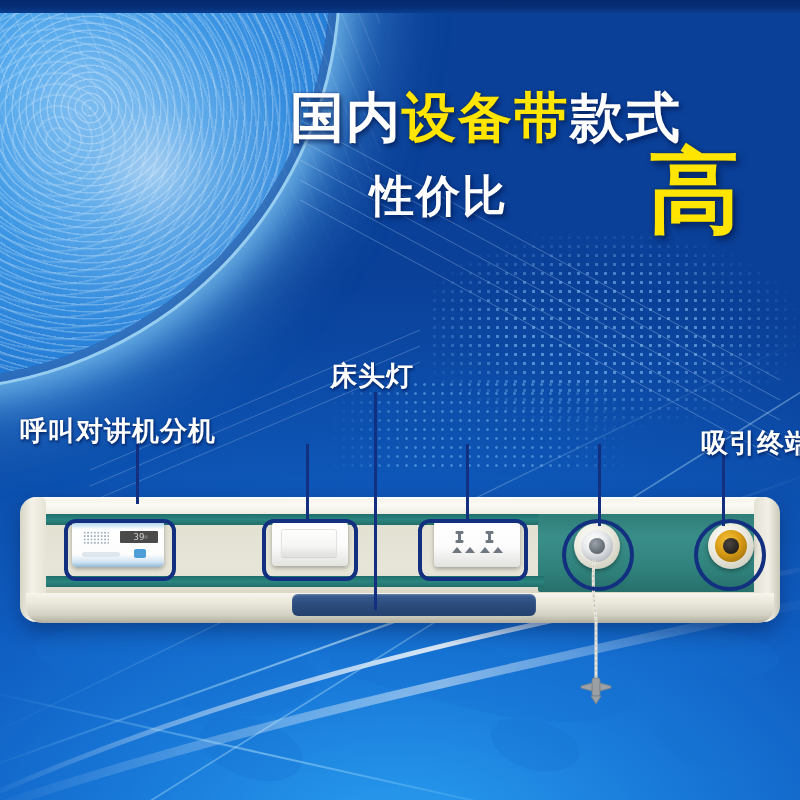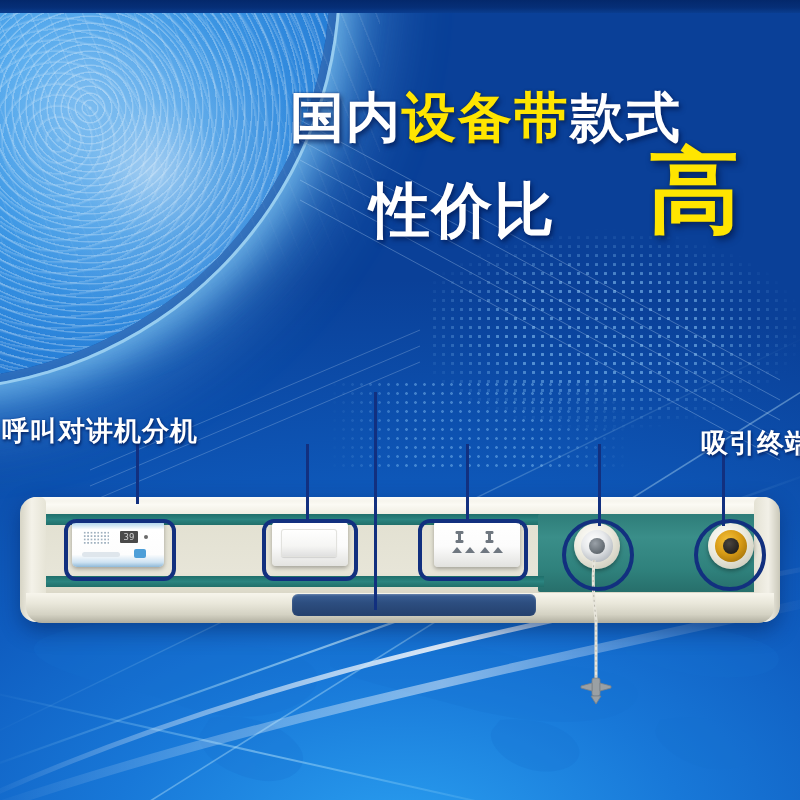--- a/index.html
+++ b/index.html
@@ -142,22 +142,22 @@
     letter-spacing: 2px;
     white-space: nowrap;
     font-family: "DejaVu Sans", "Liberation Sans", sans-serif;
   }
   #headline1 {
     left: 290px; top: 88px;
     font-size: 54px;
     line-height: 60px;
   }
   #headline2 {
-    left: 370px; top: 180px;
-    font-size: 60px;
+    left: 370px; top: 166px;
+    font-size: 44px;
     line-height: 60px;
   }
   .hl-white {
     color: #ffffff;
     text-shadow: 0 0 2px rgba(10,40,110,0.9), 2px 3px 5px rgba(3,25,80,0.75);
   }
   .hl-yellow {
     color: #ffe500;
     text-shadow: 0 0 2px rgba(40,40,0,0.5), 2px 3px 5px rgba(3,25,80,0.75);
   }
@@ -300,21 +300,21 @@
     position: absolute;
     left: 11px; top: 12px;
     width: 26px; height: 14px;
     background-image: radial-gradient(circle, #8fa3b4 0.9px, rgba(0,0,0,0) 1.1px);
     background-size: 3.4px 3.4px;
     opacity: 0.85;
   }
   .ic-display {
     position: absolute;
     left: 48px; top: 12px;
-    width: 18px; height: 12px;
+    width: 38px; height: 12px;
     background: #4a4a4a;
     border-radius: 1px;
     color: #cfcfcf;
     font-size: 9px;
     line-height: 12px;
     text-align: center;
     font-family: "DejaVu Sans Mono", monospace;
   }
   .ic-led {
     position: absolute;
@@ -576,16 +576,17 @@
   <div class="leader" style="left:466px; top:444px; height:76px;"></div>
   <div class="leader" style="left:598px; top:444px; height:82px;"></div>
   <div class="leader" style="left:722px; top:444px; height:82px;"></div>
 
   <div class="hl-box" style="left:64px; top:519px; width:112px; height:62px;"></div>
   <div class="hl-box" style="left:262px; top:519px; width:96px; height:62px;"></div>
   <div class="hl-box" style="left:418px; top:519px; width:110px; height:62px;"></div>
   <div class="hl-circle" style="left:562px; top:519px; width:72px; height:72px;"></div>
   <div class="hl-circle" style="left:694px; top:519px; width:72px; height:72px;"></div>
 
-  <div class="callout-label" style="left:2px;   top:413px;">呼叫对讲机分机</div>
+  <div class="callout-label" style="left:20px;   top:413px;">呼叫对讲机分机</div>
+  <div class="callout-label" style="left:330px; top:358px;">床头灯</div>
   <div class="callout-label" style="left:668px; top:425px;margin-left:33px;">吸引终端</div>
 
 </div>
 
 </body></html>

